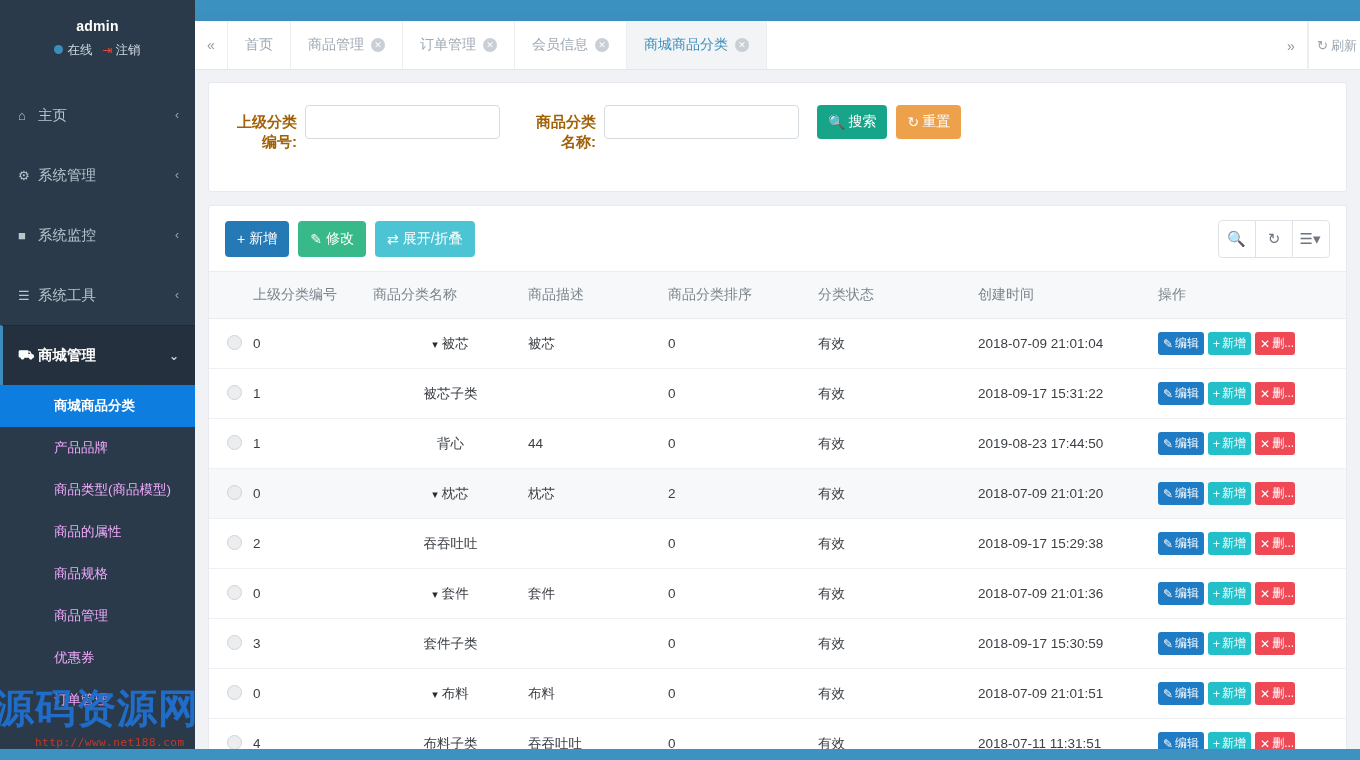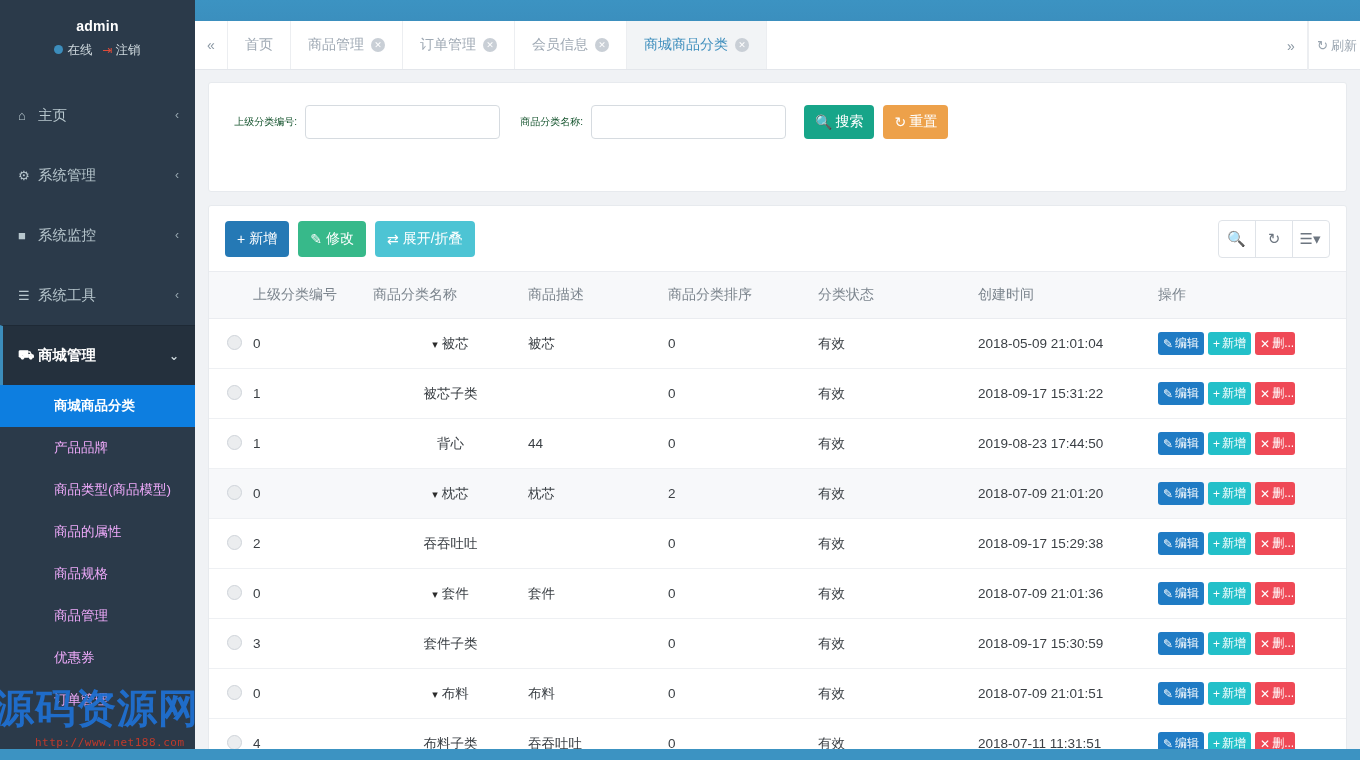--- a/index.html
+++ b/index.html
@@ -107,28 +107,28 @@
   }
 
   
   .panel {
     margin: 12px 13px 0 13px; background: #ffffff; border: 1px solid #e7eaee;
     border-radius: 3px; height: 110px; padding: 22px 18px;
     display: flex; align-items: flex-start; gap: 0;
   }
   .field { display: flex; align-items: flex-start; }
   .field-label {
-    width: 78px; text-align: right; font-size: 10px; color: #14532d;
-    line-height: 20px; padding-top: 7px; padding-right: 8px;
+    width: 78px; text-align: right; font-size: 15px; color: #a16207;
+    line-height: 20px; padding-top: 7px; padding-right: 8px; font-weight: bold;
   }
   .field-input {
     width: 195px; height: 34px; border: 1px solid #d6dbe0; border-radius: 4px;
     padding: 0 9px; font-size: 13px; color: #333; outline: none; background:#fff;
   }
-  .field.gap2 { margin-left: 13px; justify-content: flex-end; }
+  .field.gap2 { margin-left: 26px; justify-content: flex-end; }
   .btn-search, .btn-reset {
     height: 34px; border: none; border-radius: 4px; color: #ffffff;
     font-size: 14px; padding: 0 11px; cursor: pointer; display: inline-flex;
     align-items: center; gap: 3px;
   }
   .btn-search { background: #17a589; margin-left: 18px; }
   .btn-reset  { background: #eda14a; margin-left: 9px; }
 
   
   .card {
@@ -380,21 +380,21 @@
           </tr>
         </thead>
         <tbody id="grid-body">
             <tr>
               <td class="c-sel"><span class="radio-cell"></span></td>
               <td class="c-pid">0</td>
               <td class="c-name"><span class="caret-exp">▾</span><span>被芯</span></td>
               <td class="c-desc">被芯</td>
               <td class="c-sort">0</td>
               <td class="c-state">有效</td>
-              <td class="c-time">2018-05-09 21:01:04</td>
+              <td class="c-time">2018-07-09 21:01:04</td>
               <td class="c-op"><button class="op-btn op-edit">
                   <span>✎</span>
                   <span>编辑</span>
                 </button><button class="op-btn op-add">
                   <span>+</span>
                   <span>新增</span>
                 </button><button class="op-btn op-del">
                   <span>✕</span>
                   <span>删...</span>
                 </button></td>

